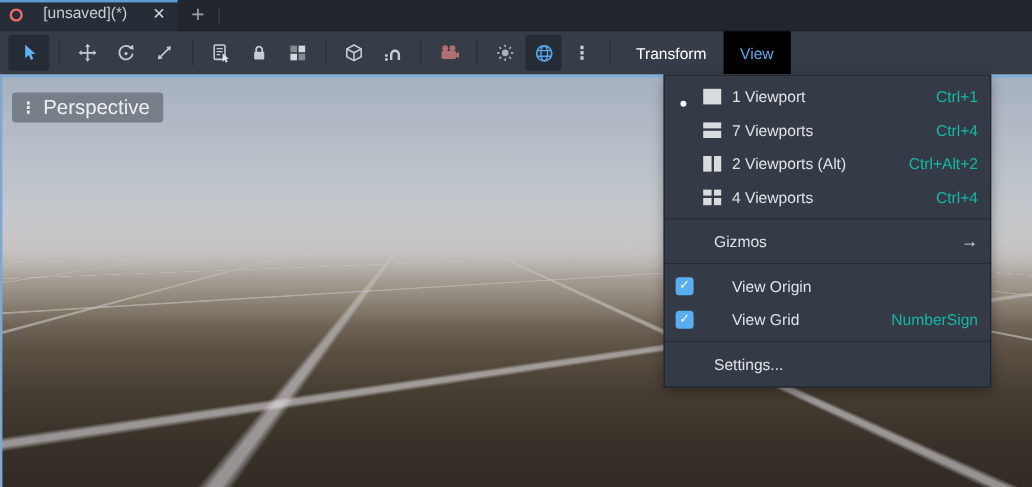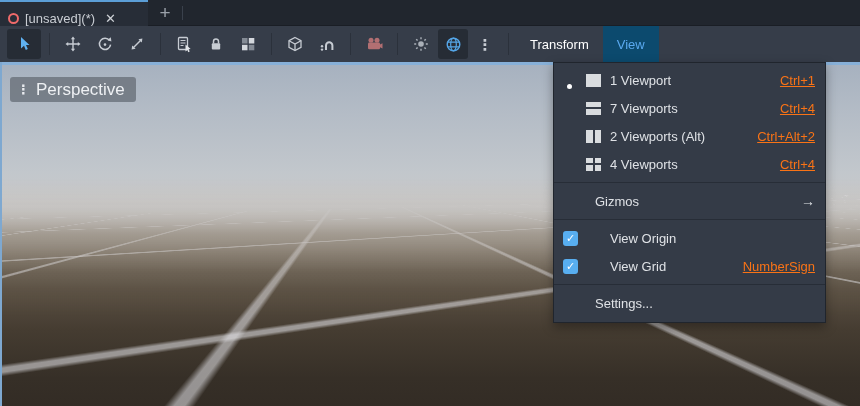--- a/index.html
+++ b/index.html
@@ -1,36 +1,36 @@
 <!DOCTYPE html>
 <html><head>
 <meta charset="utf-8">
 <style>
   * { margin:0; padding:0; box-sizing:border-box; }
   html,body { width:860px; height:406px; overflow:hidden; }
   body { font-family:"Liberation Sans","DejaVu Sans",sans-serif; background:#21262e; position:relative; }
 
   
   .tabbar { position:absolute; left:0; top:0; width:860px; height:26px; background:#21262e; border-bottom:1px solid #1a1e25; display:flex; align-items:stretch; }
-  .tab { width:148px; background:#272d37; border-top:2px solid #5b9ed7; display:flex; align-items:center; padding:16px 8px; gap:6px; }
+  .tab { width:148px; background:#272d37; border-top:2px solid #5b9ed7; display:flex; align-items:flex-end; padding:16px 8px; gap:17px; }
   .scene-ring { width:11px; height:11px; border:2.5px solid #ef6a6a; border-radius:50%; flex:none; }
   .tab-title { font-size:13px; color:#c9cdd3; white-space:nowrap; }
   .tab-close { font-size:13px; color:#cfd3d8; margin-left:4px; cursor:default; line-height:1; }
   .newtab { width:34px; display:flex; align-items:center; justify-content:center; color:#9ba1aa; font-size:19px; }
   .tabbar-sep { width:1px; height:14px; background:#3a414c; align-self:center; }
 
   
   .toolbar { position:absolute; left:0; top:26px; width:860px; height:36px; background:#363d49; display:flex; align-items:center; padding-left:6px; }
   .tbtn { height:30px; min-width:30px; display:flex; align-items:center; justify-content:center; border-radius:3px; margin:0 1px; }
   .tbtn.active { background:#262c35; }
   .tb-sep { width:1px; height:22px; background:#2b313b; margin:0 7px; }
   .tbtn svg { display:block; }
   .dots { font-size:15px; font-weight:bold; color:#c7ccd3; letter-spacing:0; line-height:1; }
   .menu-btn { height:36px; display:flex; align-items:center; padding:0 14px; font-size:13px; color:#ffffff; }
-  .menu-btn.open { background:#0c4a6e; color:#5aa9f0; }
+  .menu-btn.open { background:#000000; color:#5aa9f0; }
 
   
   .viewport { position:absolute; left:0; top:62px; width:860px; height:344px; overflow:hidden;
     background:linear-gradient(180deg,#a6b1bf 0%,#b4bcc6 15%,#c2c7cc 32%,#c8c9ca 40%,#c2bfbb 43%,#a09a91 48%,#7c7265 56%,#5a5043 66%,#453c31 78%,#362f27 92%,#332c25 100%); }
   .grid-plane { position:absolute; left:-80%; top:42%; width:260%; height:320%; transform-origin:50% 0;
     transform:perspective(260px) rotateX(85deg) rotateZ(-17deg);
     background:
       repeating-linear-gradient(90deg, rgba(230,230,235,.55) 0 2px, transparent 2px 64px),
       repeating-linear-gradient(0deg, rgba(230,230,235,.55) 0 2px, transparent 2px 64px); }
   .fog { position:absolute; inset:0; pointer-events:none;
@@ -52,21 +52,21 @@
   .vicon div { background:#d9dcdf; }
   .vp1 { grid-template-columns:1fr; grid-template-rows:1fr; }
   .vp2 { grid-template-rows:1fr 1fr; }
   .vp2a { grid-template-columns:1fr 1fr; }
   .vp3 { grid-template-columns:1fr 1fr; grid-template-rows:1fr 1fr; }
   .vp3 div:first-child { grid-column:1 / span 2; }
   .vp3a { grid-template-columns:1fr 1fr; grid-template-rows:1fr 1fr; }
   .vp3a div:nth-child(2) { grid-row:1 / span 2; grid-column:2; }
   .vp4 { grid-template-columns:1fr 1fr; grid-template-rows:1fr 1fr; }
   .mlabel { font-size:13px; color:#dfe2e6; flex:1; white-space:nowrap; }
-  .mshort { font-size:13px; color:#f97316;text-decoration:underline; }
+  .mshort { font-size:13px; color:#14b8a6; }
   .marrow { font-size:14px; color:#dfe2e6; font-weight:bold; }
   .msep { height:1px; background:#272d37; margin:4px 0; }
   .checkbox { width:15px; height:15px; border-radius:3px; background:#58aef0; color:#fff; font-size:11px; font-weight:bold; display:flex; align-items:center; justify-content:center; line-height:1; }
   .indent { width:24px; flex:none; }
   .indent2 { width:32px; flex:none; }
 </style>
 </head>
 <body>
 
 <div class="tabbar">

